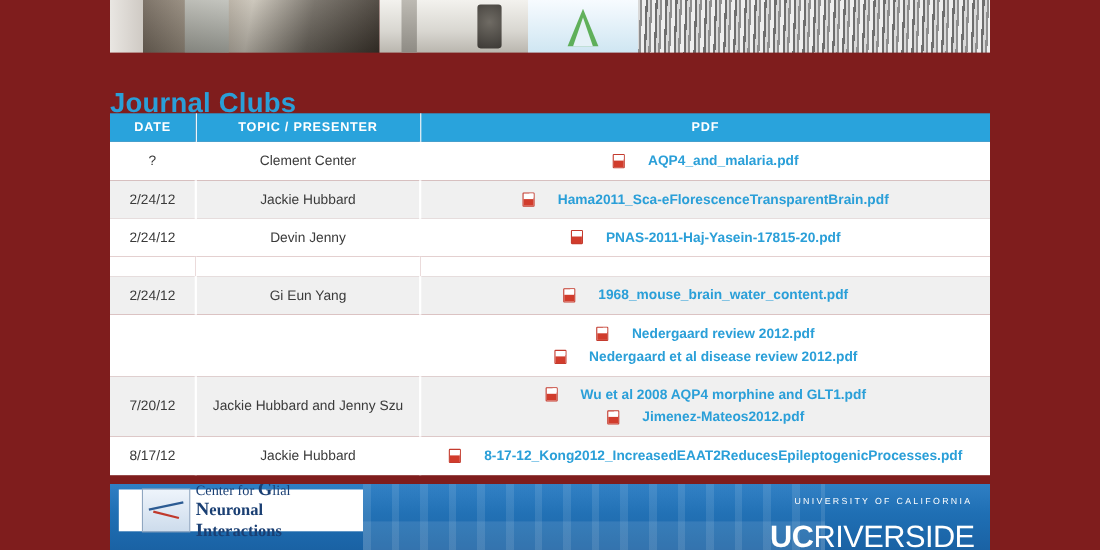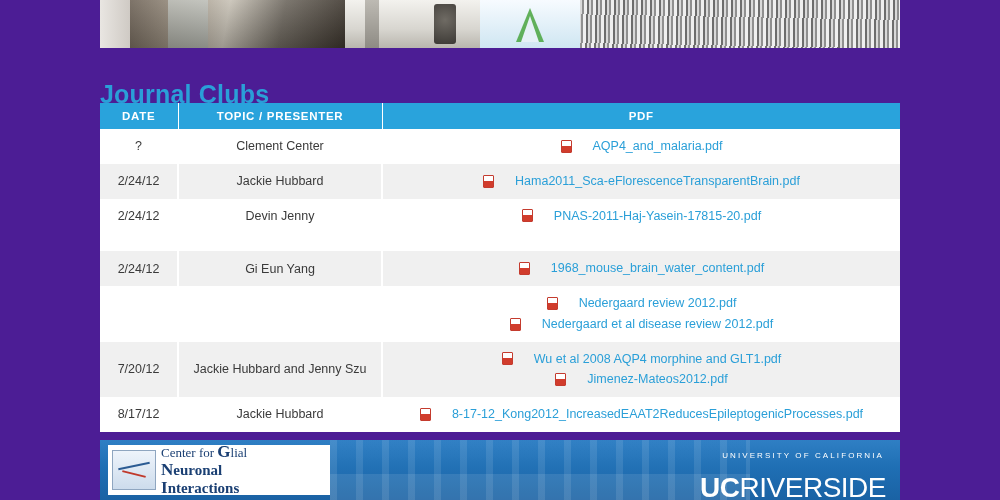--- a/index.html
+++ b/index.html
@@ -10,21 +10,21 @@
     height: 500px;
     background: #ffffff;
     font-family: "Liberation Sans", sans-serif;
     overflow: hidden;
   }
 
   #page {
     position: relative;
     width: 1000px;
     height: 500px;
-    background: #4c1d95;
+    background: #7f1d1d;
   }
 
   
   .banner {
     position: absolute;
     left: 100px;
     top: 0;
     width: 800px;
     height: 48px;
     overflow: hidden;
@@ -147,20 +147,21 @@
     border: none;
   }
 
   .pdf-line {
     display: flex;
     align-items: center;
     justify-content: center;
     gap: 21px;
     line-height: 1.5;
     padding: 1px 0;
+    font-weight: bold;
   }
   .pdf-link {
     color: #2a9fd8;
     font-size: 12.5px;
     text-decoration: none;
     cursor: pointer;
   }
 
   .pdf-icon {
     display: inline-block;
@@ -211,25 +212,25 @@
   .footer:after {
     content: "";
     position: absolute;
     left: 230px; top: 34px; width: 420px; height: 26px;
     background: rgba(255,255,255,0.10);
   }
 
   .cgni {
     position: absolute;
     left: 8px; top: 5px;
-    width: 222px; height: 50px;
+    width: 222px; height: 38px;
     background: #ffffff;
     display: flex;
     align-items: center;
-    padding: 2px 4px;
+    padding: 2px 21px;
   }
   .cgni-art {
     width: 44px; height: 40px;
     border: 1px solid #8fa6c0;
     background: linear-gradient(180deg,#eef4fb,#cddcec);
     position: relative;
     flex: 0 0 auto;
     margin-right: 5px;
   }
   .cgni-art:before {

